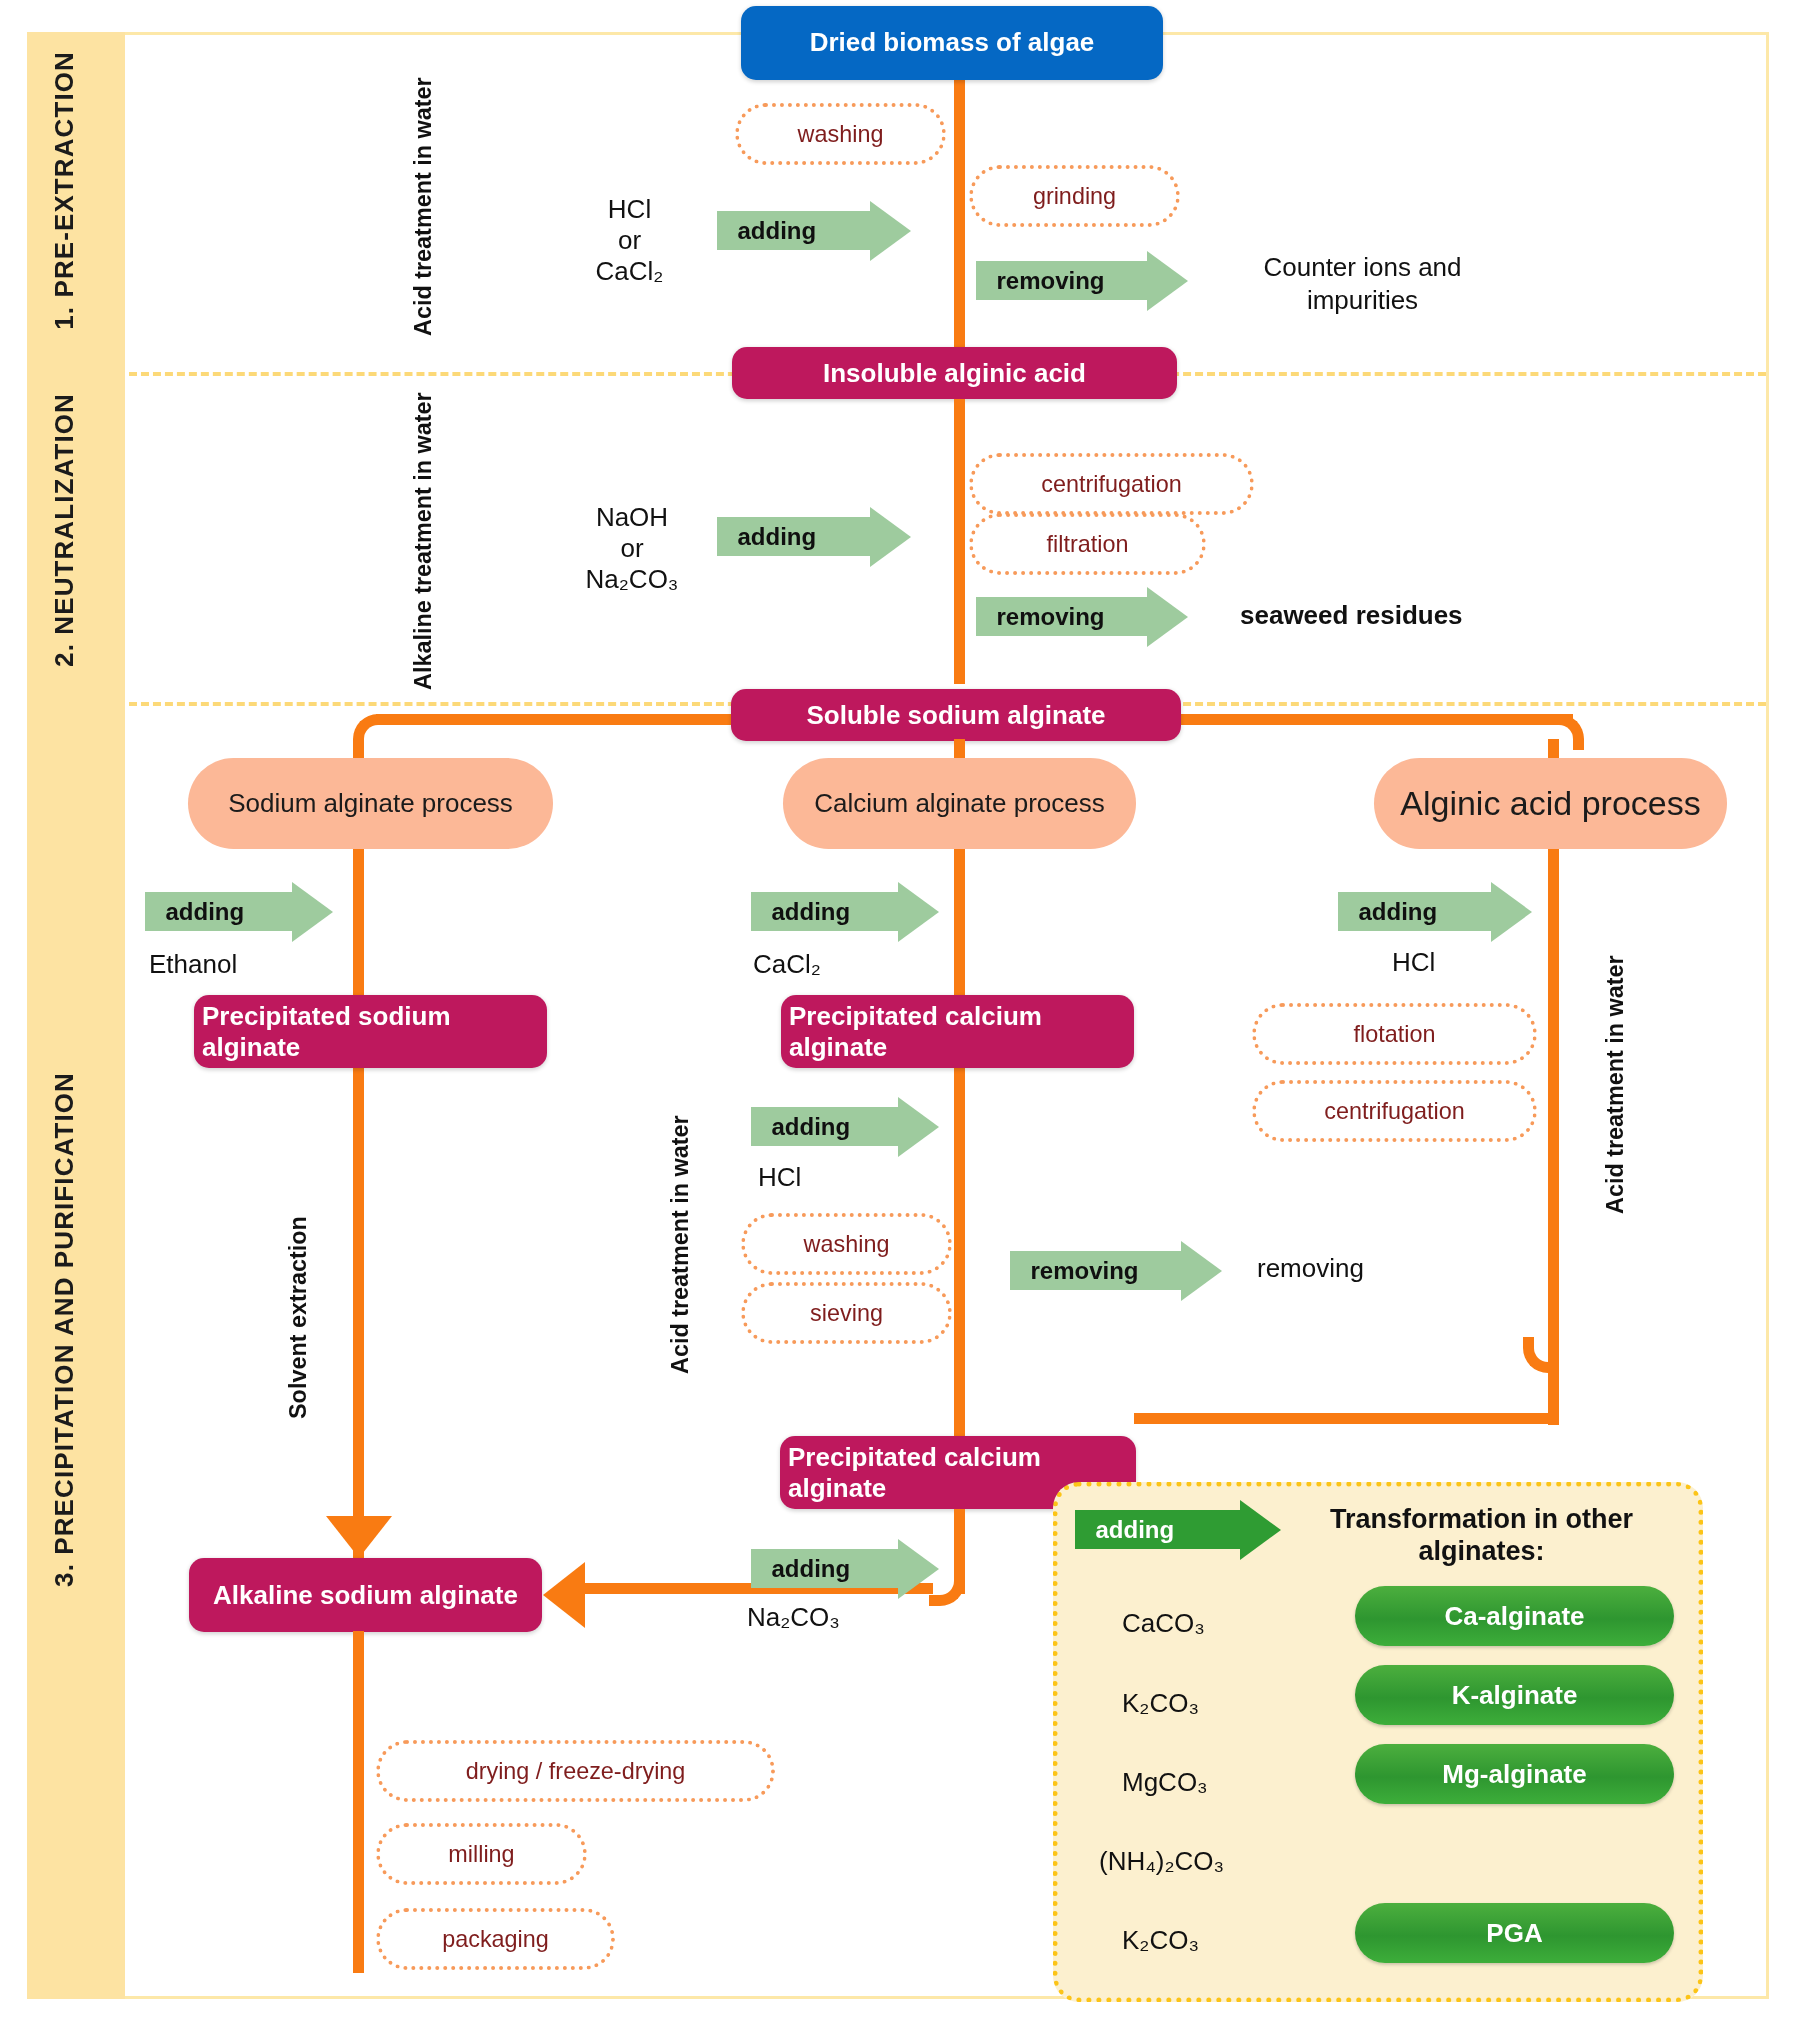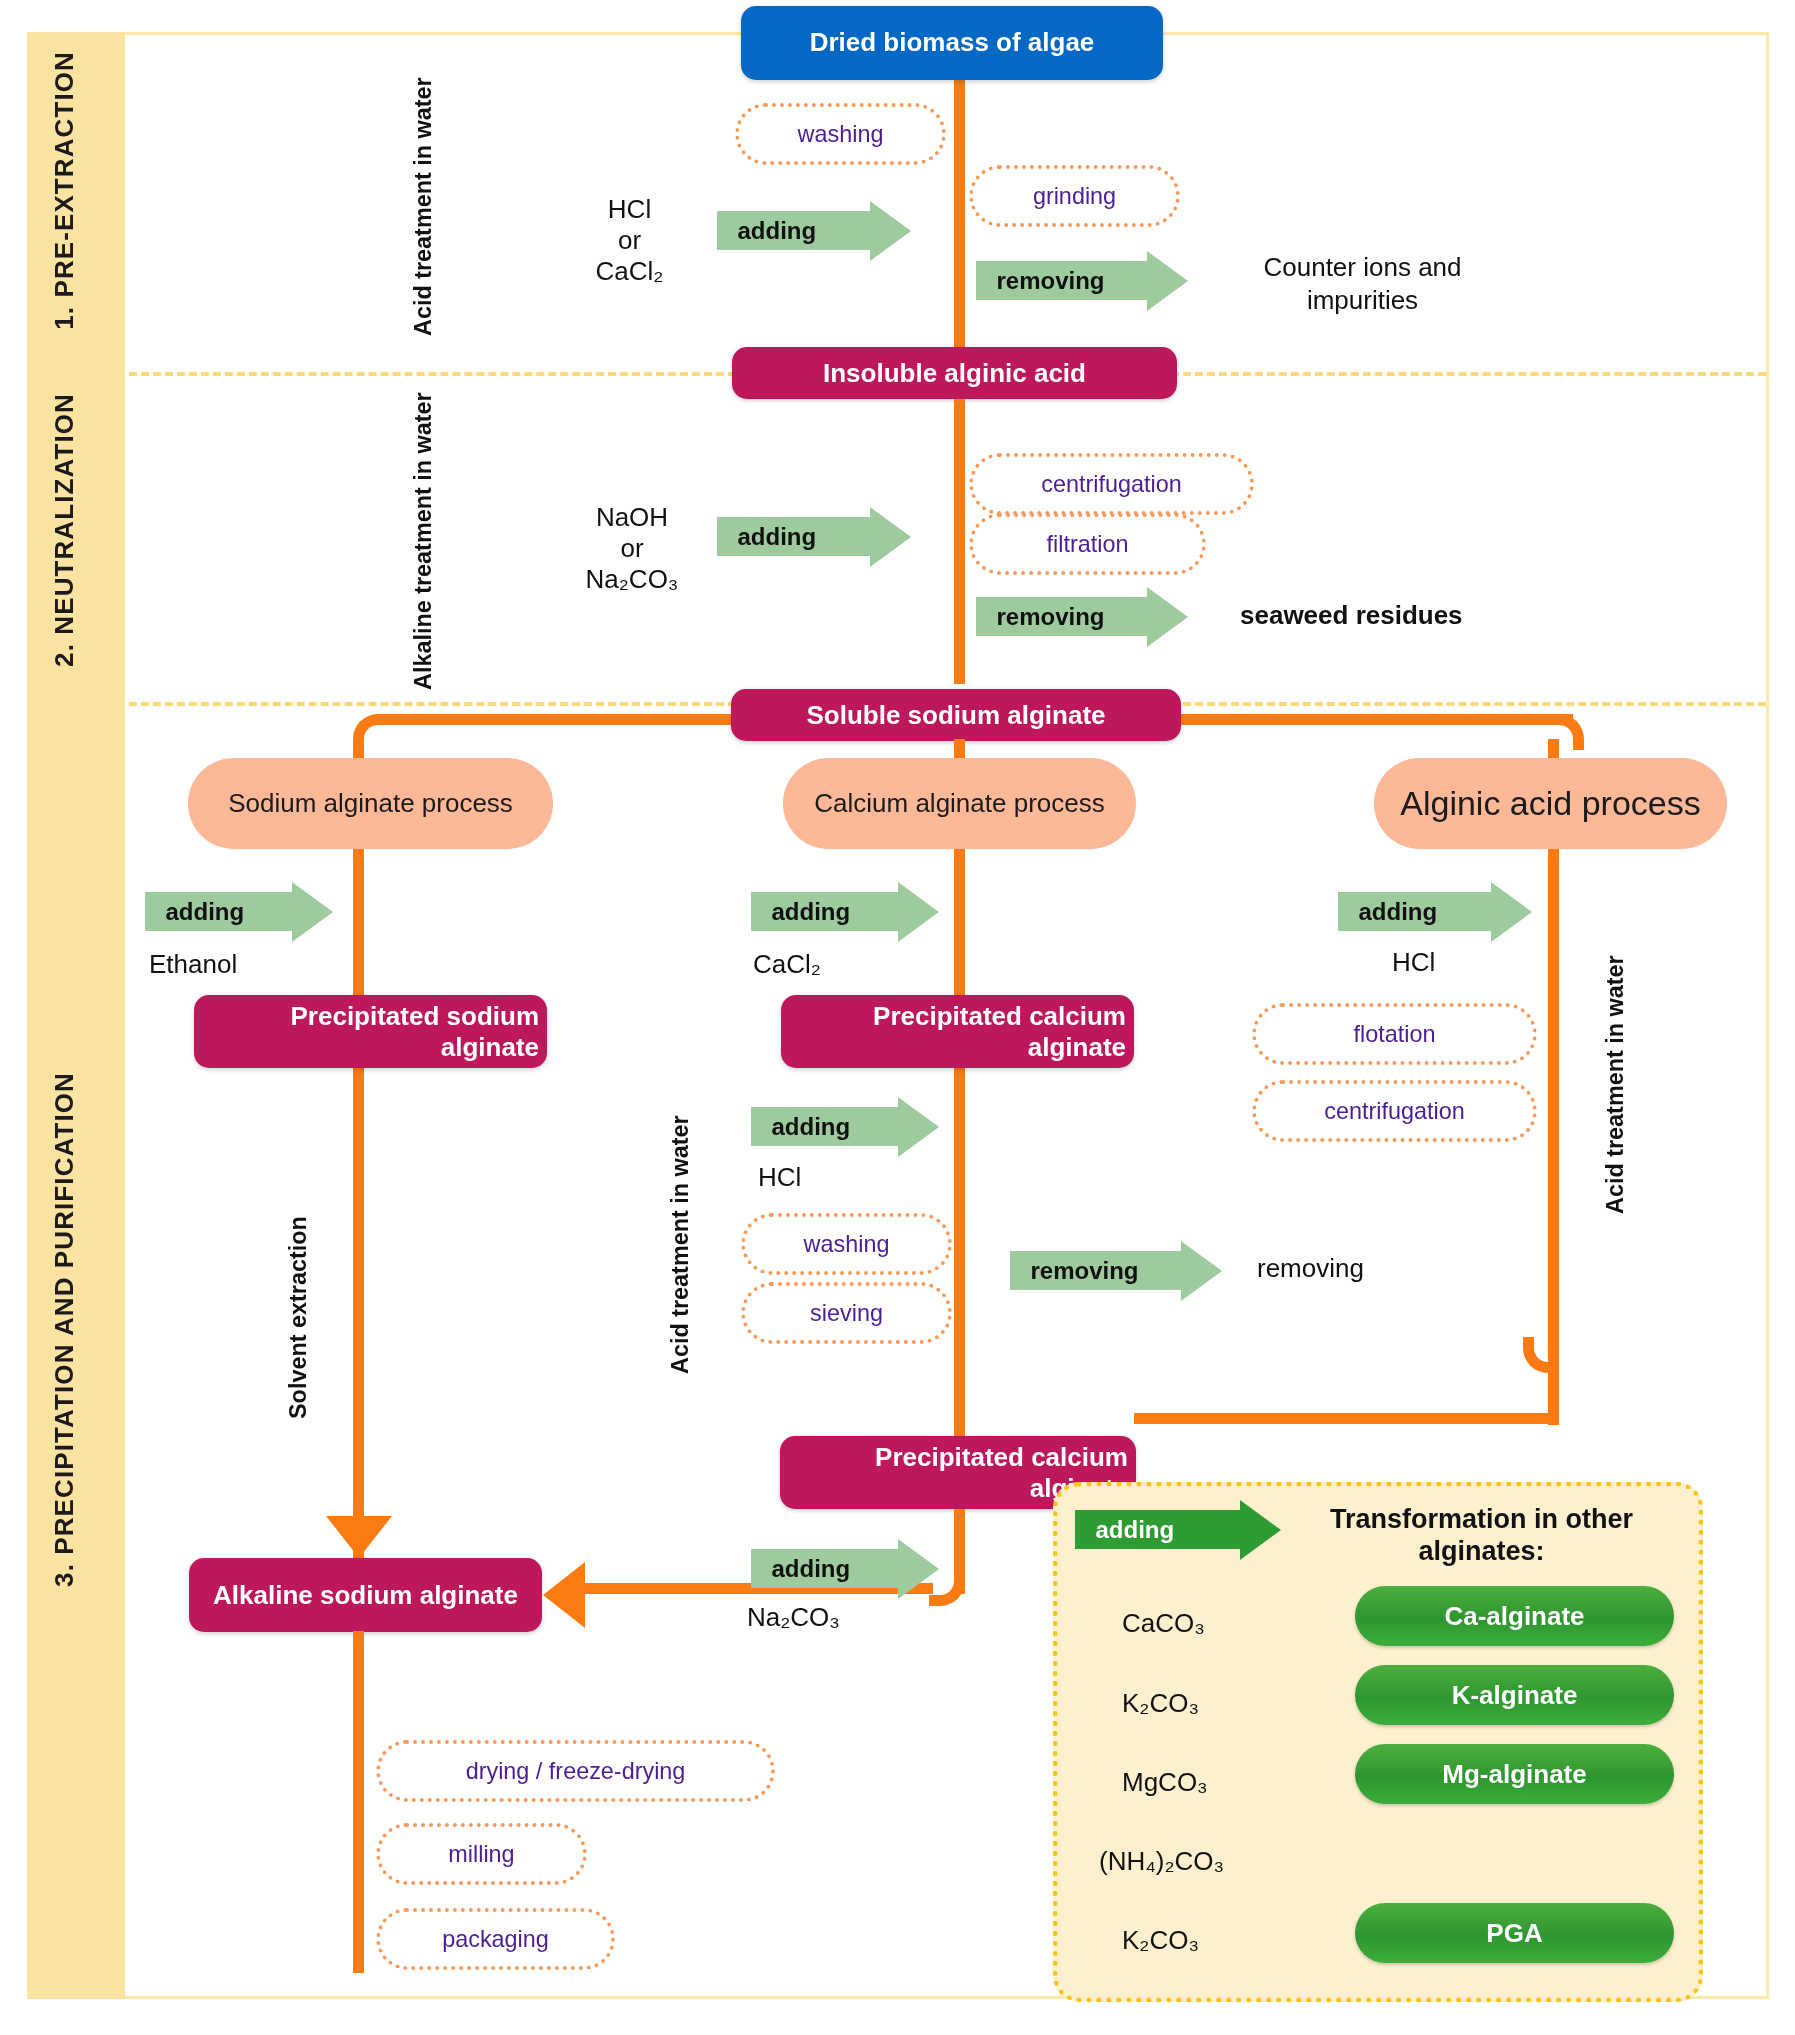--- a/index.html
+++ b/index.html
@@ -33,35 +33,35 @@
   
   .arrow-down{position:absolute;width:0;height:0;
       border-left:33px solid transparent;border-right:33px solid transparent;
       border-top:42px solid #f97b12;}
   .arrow-left{position:absolute;width:0;height:0;
       border-top:33px solid transparent;border-bottom:33px solid transparent;
       border-right:42px solid #f97b12;}
 
   
   .bluebox{position:absolute;border-radius:15px;color:#ffffff;
-           display:flex;align-items:center;justify-content:center;text-align:right;
+           display:flex;align-items:center;justify-content:center;text-align:left;
            font-weight:bold;line-height:1.18;box-sizing:border-box;padding:3.4px 8px;
            box-shadow:0 1.7px 4px rgba(0,0,0,.18);}
   .blue-dark{background:#0568c4;}
   .blue-lite{background:#be185d;}
 
   
   .peachpill{position:absolute;border-radius:51px;background:#fcb897;
      display:flex;align-items:center;justify-content:center;text-align:center;
      color:#1b1b1b;line-height:1.2;box-sizing:border-box;padding:2.3px 10.3px;}
 
   
   .oval{position:absolute;border:4px dotted #f79a5a;border-radius:114px;
         display:flex;align-items:center;justify-content:center;text-align:center;
-        color:#4c1d95;background:transparent;box-sizing:border-box;}
+        color:#7f1d1d;background:transparent;box-sizing:border-box;}
 
   
   .garrow{position:absolute;height:59px;}
   .garrow .shaft{position:absolute;left:0;top:10.3px;height:39px;background:#9ecb9e;}
   .garrow .head{position:absolute;top:0;width:0;height:0;
       border-top:30px solid transparent;border-bottom:30px solid transparent;
       border-left:41px solid #9ecb9e;}
   .garrow .txt{position:absolute;left:0;top:0;height:59px;display:flex;
       align-items:center;padding-left:20.5px;font-size:24px;color:#101010;font-weight:bold;}
 

